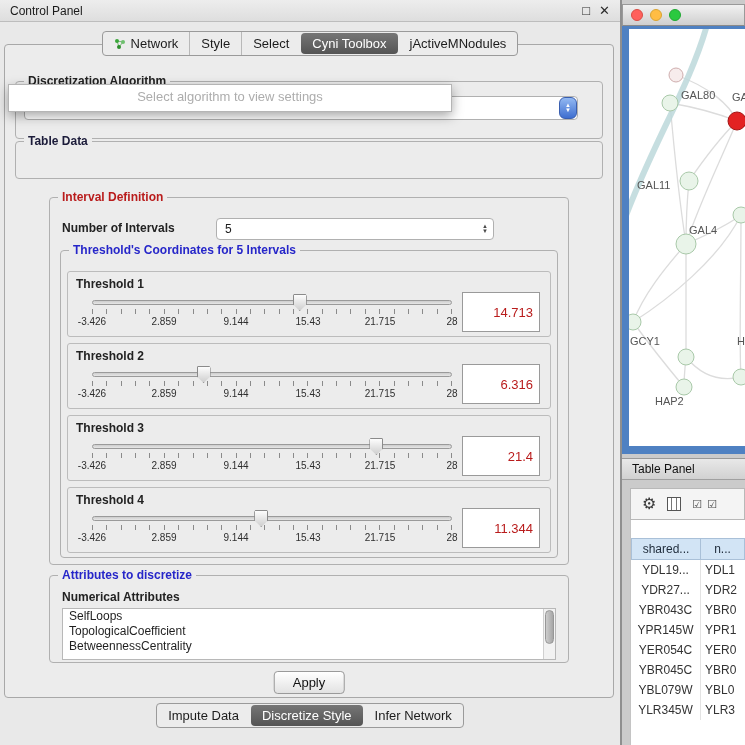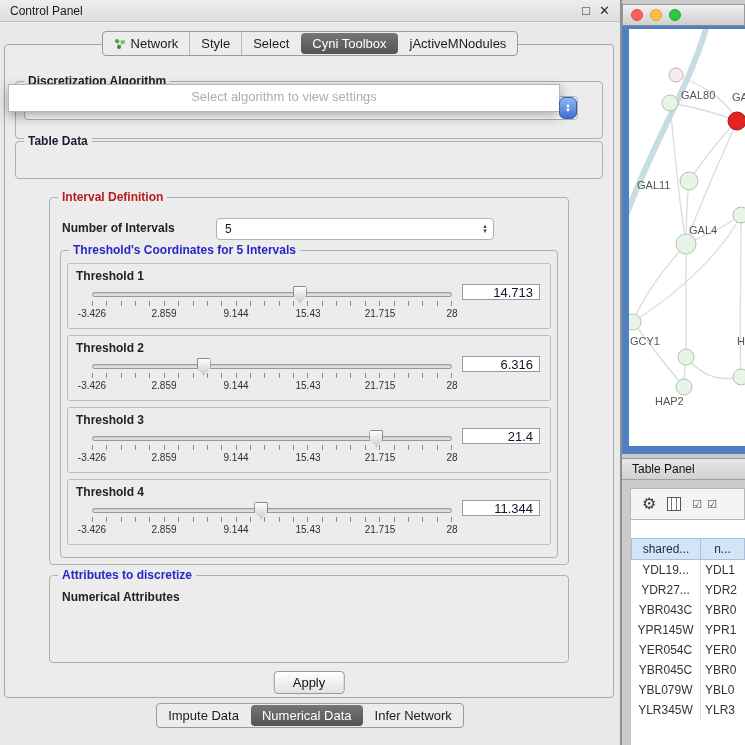--- a/index.html
+++ b/index.html
@@ -49,59 +49,59 @@
 
   
   .algo-group { left: 10px; top: 36px; width: 588px; height: 58px; }
   .algo-combo { left: 8px; top: 14px; right: 24px; height: 24px; }
   .blue-capsule { position: absolute; right: 25px; top: 15px; width: 18px; height: 22px; z-index: 7;
                   background: linear-gradient(#93b9f2,#3e6ed0); border: 1px solid #3a5fb0;
                   border-radius: 6px; display: flex; flex-direction: column; align-items: center;
                   justify-content: center; color: #fff; font-size: 6px; line-height: 5px; }
 
   
-  .algo-popup { position: absolute; left: 8px; top: 84px; width: 552px; z-index: 5;
+  .algo-popup { position: absolute; left: 8px; top: 84px; width: 444px; z-index: 5;
                 background: #fff; border: 1px solid #b5b5b5;
                 box-shadow: 0 4px 12px rgba(0,0,0,0.35); padding-bottom: 5px; }
   .dd-placeholder { text-align: center; color: #adadad; font-size: 13px; padding: 4px 0 2px; }
   .dd-option { font-size: 13px; color: #0d0d0d; padding: 1px 13px; line-height: 16px; }
   .dd-option.bold { font-weight: bold; }
 
   
   .td-group { left: 10px; top: 96px; width: 588px; height: 38px; }
   .td-group .group-title { color: #1c1c3a; }
   .td-combo { left: 8px; top: 11px; right: 8px; height: 22px; }
 
   
   .interval-group { left: 44px; top: 152px; width: 520px; height: 368px; }
   .interval-group > .group-title { color: #b91c1c; }
   .noi-label { position: absolute; left: 12px; top: 23px; font-weight: bold; font-size: 12px; }
   .noi-combo { left: 166px; top: 20px; width: 278px; height: 22px; }
 
   .thr-group { position: absolute; left: 10px; top: 52px; width: 498px; height: 308px;
                border: 1px solid #b0b0b0; border-radius: 4px; }
   .thr-group > .group-title { color: #2626c9; }
-  .thresholds-container { position: absolute; left: 6px; top: 12px; right: 6px; }
+  .thresholds-container { position: absolute; left: 6px; top: 20px; right: 6px; }
   .threshold-panel { position: relative; height: 66px; margin-bottom: 6px;
                      border: 1px solid #bcbcbc; border-radius: 3px; }
   .th-label { position: absolute; left: 8px; top: 5px; font-weight: bold; font-size: 12px; }
   .slider { position: absolute; left: 24px; top: 28px; width: 360px; height: 32px; }
   .track { position: absolute; left: 0; top: 0; width: 100%; height: 5px;
            background: linear-gradient(#cdcdcd,#e6e6e6); border: 1px solid #9a9a9a; border-radius: 3px; }
   .thumb { position: absolute; top: -6px; width: 14px; height: 17px;
            background: linear-gradient(#fdfdfd,#cfcfcf); border: 1px solid #8a8a8a;
            clip-path: polygon(8% 0, 92% 0, 100% 12%, 100% 60%, 50% 100%, 0 60%, 0 12%); }
   .ticks { position: absolute; left: 0; top: 9px; width: 100%; height: 5px;
            background-image: repeating-linear-gradient(to right,#8a8a8a 0,#8a8a8a 1px,transparent 1px,transparent 14.36px);
            border-right: 1px solid #8a8a8a; }
   .tick-labels { position: absolute; left: 0; top: 16px; width: 100%; height: 12px; }
   .tick-labels span { position: absolute; transform: translateX(-50%); font-size: 10px;
                       color: #2e2e2e; white-space: nowrap; }
-  .value-box { position: absolute; right: 10px; top: 20px; width: 78px; height: 16px;
-               background: #fff; border: 1px solid #9a9a9a; font-size: 13px; color: #0f172a;
+  .value-box { position: absolute; right: 10px; top: 20px; width: 78px; height: 40px;
+               background: #fff; border: 1px solid #9a9a9a; font-size: 13px; color: #b91c1c;
                display: flex; align-items: center; justify-content: flex-end; padding-right: 6px; }
 
   
   .attr-group { left: 44px; top: 530px; width: 520px; height: 88px; }
   .attr-group > .group-title { color: #2626c9; }
   .num-attr-label { position: absolute; left: 12px; top: 14px; font-weight: bold; font-size: 12px; }
   .attr-list { position: absolute; left: 12px; top: 32px; width: 494px; height: 52px;
                background: #fff; border: 1px solid #b8b8b8; overflow: hidden; }
   .list-item { font-size: 12px; line-height: 15px; padding-left: 6px; color: #1f1f1f; white-space: nowrap; }
   .attr-scrollbar { position: absolute; right: 0; top: 0; width: 12px; height: 100%;
@@ -273,20 +273,28 @@
     </div>
     <div class="value-box">11.344</div>
   </div>
 </div>
         </div>
       </div>
 
       <div class="group attr-group">
         <div class="group-title">Attributes to discretize</div>
         <div class="num-attr-label">Numerical Attributes</div>
+        <div class="attr-list">
+          <div class="attr-scrollbar">
+            <div class="attr-scroll-thumb"></div>
+          </div>
+        <div class="list-item">SelfLoops</div>
+            <div class="list-item">TopologicalCoefficient</div>
+            <div class="list-item">BetweennessCentrality</div>
+          </div>
       </div>
 
       <button class="apply-btn">Apply</button>
     </div>
 
     <div class="tab-bar top">
       <div class="tab-strip">
           <div class="tab">
             <span class="tab-icon">
               <svg width="12" height="12" viewBox="0 0 12 12">
@@ -311,21 +319,21 @@
             <span>jActiveMNodules</span>
           </div>
         </div>
     </div>
     <div class="tab-bar bottom">
       <div class="tab-strip">
           <div class="tab">
             <span>Impute Data</span>
           </div>
           <div class="tab sel">
-            <span>Numerical Data</span>
+            <span>Discretize Style</span>
           </div>
           <div class="tab">
             <span>Infer Network</span>
           </div>
         </div>
     </div>
 
     <div class="algo-popup">
       <div class="dd-placeholder">Select algorithm to view settings</div>
     </div>

